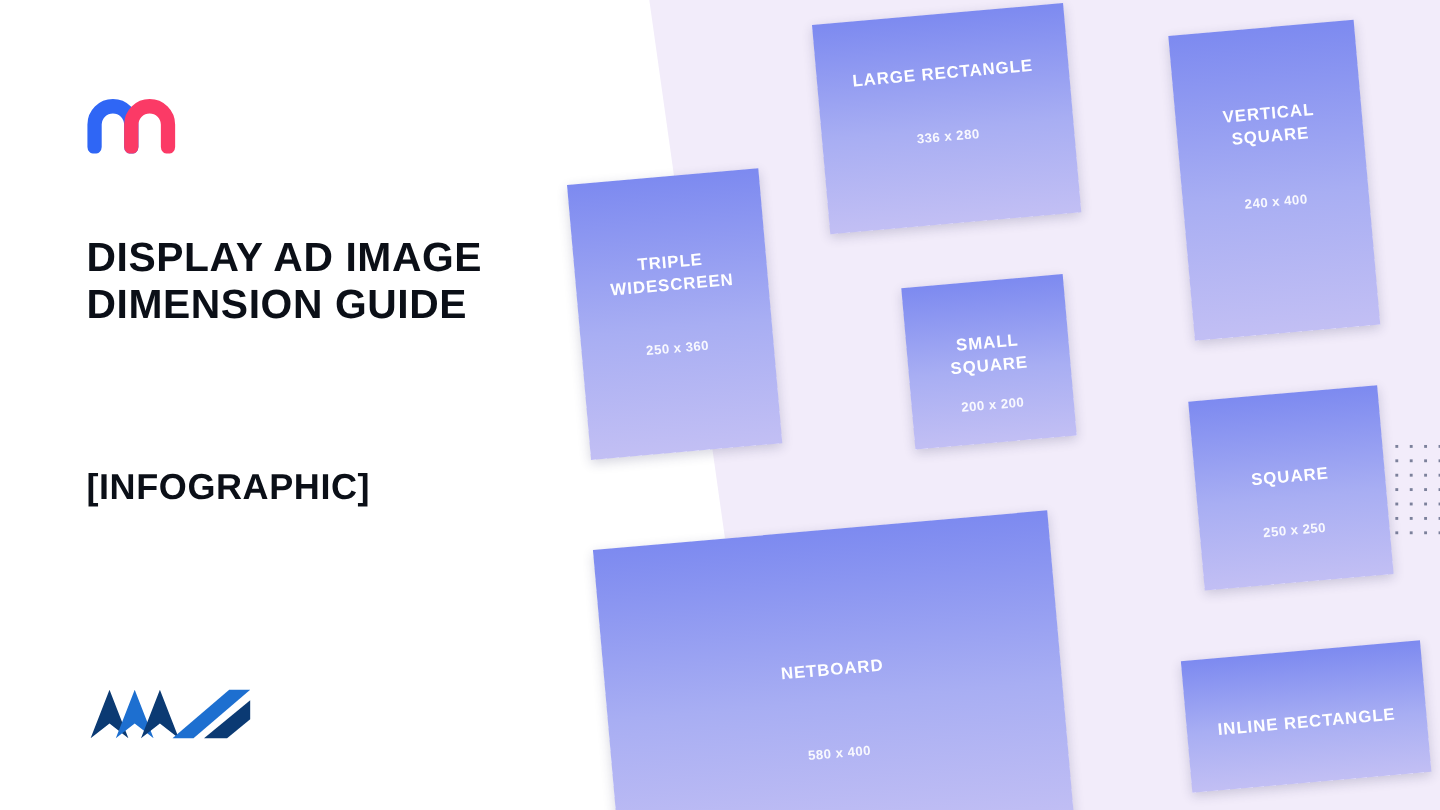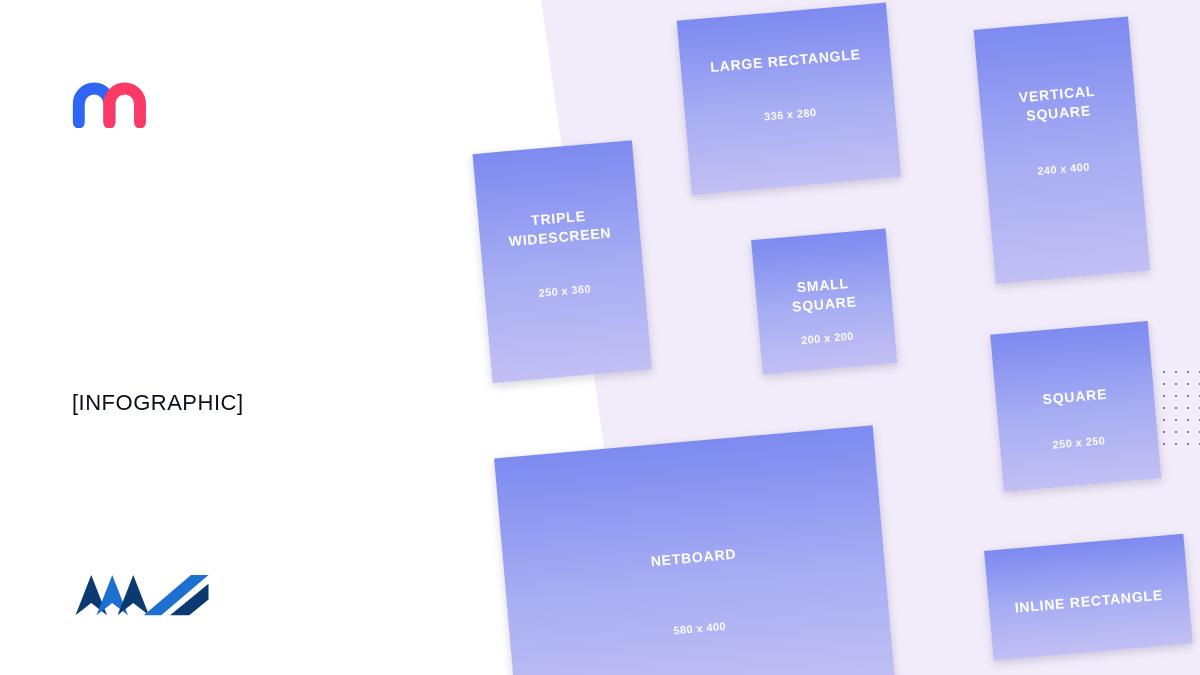--- a/index.html
+++ b/index.html
@@ -29,22 +29,22 @@
   font-family: "Arial Black", Impact, sans-serif;
   font-weight: 900;
   font-size: 34px;
   line-height: 1.14;
   letter-spacing: 0.5px;
   color: #0b0f17;
 }
 .subhead { position: absolute; top: 390px; left: 72px; }
 .subhead h2 {
   font-family: "Arial Black", Impact, sans-serif;
-  font-weight: 400;
-  font-size: 22px;
+  font-weight: 700;
+  font-size: 30px;
   letter-spacing: 0.5px;
   color: #0b0f17;
 }
 .footer-logo { position: absolute; left: 72px; bottom: 54px; width: 140px; height: 52px; }
 .footer-logo svg { width: 100%; height: 100%; }
 
 
 .board { position: absolute; top: -10px; left: 430px; width: 770px; height: 700px; transform: rotate(-5deg); z-index: 2; }
 .tile {
   position: absolute;
@@ -102,20 +102,23 @@
 
   <div class="left">
 
     <div class="logo-bounce">
       <svg viewBox="0 0 100 58">
         <path d="M8 52 L8 30 A18 18 0 0 1 44 30 L44 52" fill="none" stroke="#2f66f5" stroke-width="14" stroke-linecap="round"></path>
         <path d="M44 52 L44 30 A18 18 0 0 1 80 30 L80 52" fill="none" stroke="#fb3a66" stroke-width="14" stroke-linecap="round"></path>
       </svg>
     </div>
 
+    <div class="headline">
+      <h1>DISPLAY AD IMAGE DIMENSION GUIDE</h1>
+    </div>
 
     <div class="subhead">
       <h2>[INFOGRAPHIC]</h2>
     </div>
 
     <div class="footer-logo">
       <svg viewBox="0 0 160 58">
         <polygon points="4,52 22,6 40,52 22,38" fill="#0b3a73"></polygon>
         <polygon points="28,52 46,6 64,52 46,38" fill="#1d6fd0"></polygon>
         <polygon points="52,52 70,6 88,52 70,38" fill="#0b3a73"></polygon>

